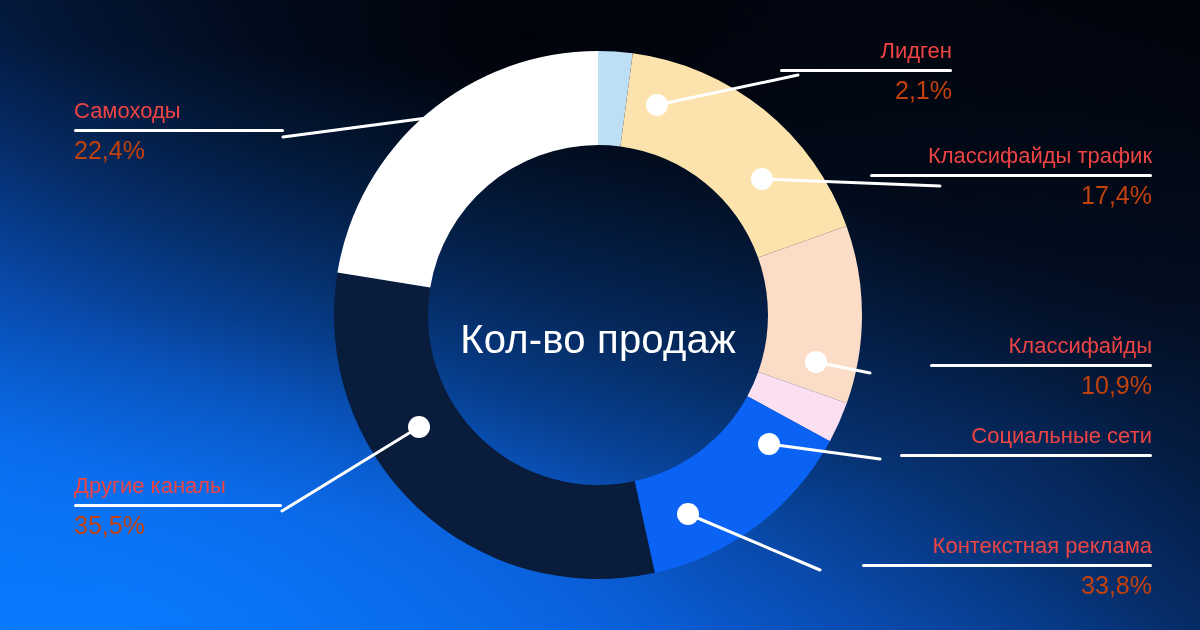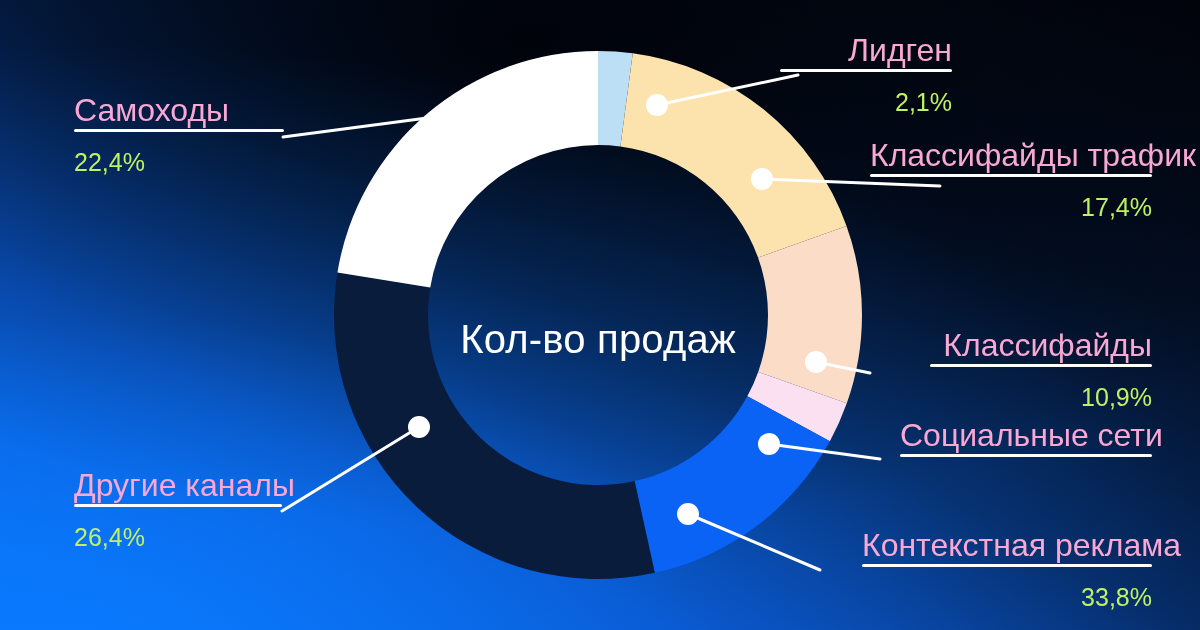--- a/index.html
+++ b/index.html
@@ -38,37 +38,37 @@
     white-space: nowrap;
     text-align: center;
     margin-top: 24px;
   }
   .callout {
     position: absolute;
     white-space: nowrap;
   }
   .callout .cl-label {
     display: block;
-    color: #f9a8d4;
-    font-size: 32px;
+    color: #ef4444;
+    font-size: 22px;
     line-height: 31px;
   }
   .callout .cl-rule {
     display: block;
     height: 3px;
     background: #ffffff;
     border-radius: 2px;
     margin-top: 3px;
   }
   .callout .cl-pct {
     display: block;
-    color: #bef264;
+    color: #c2410c;
     font-size: 25px;
     line-height: 33px;
-    margin-top: 14px;
+    margin-top: 2px;
   }
   .callout.align-left .cl-label,
   .callout.align-left .cl-pct { text-align: left; }
   .callout.align-right .cl-label,
   .callout.align-right .cl-pct { text-align: right; }
 </style>
 </head>
 <body>
 
 <div id="stage">
@@ -155,17 +155,17 @@
         <span class="cl-rule"></span>
       </div>
       <div class="callout align-right" style="left: 862px; top: 530px; width: 290px;">
         <span class="cl-label">Контекстная реклама</span>
         <span class="cl-rule"></span>
         <span class="cl-pct">33,8%</span>
       </div>
       <div class="callout align-left" style="left: 74px; top: 470px; width: 208px;">
         <span class="cl-label">Другие каналы</span>
         <span class="cl-rule"></span>
-        <span class="cl-pct">26,4%</span>
+        <span class="cl-pct">35,5%</span>
       </div>
     </div>
 
 </div>
 
 </body></html>

